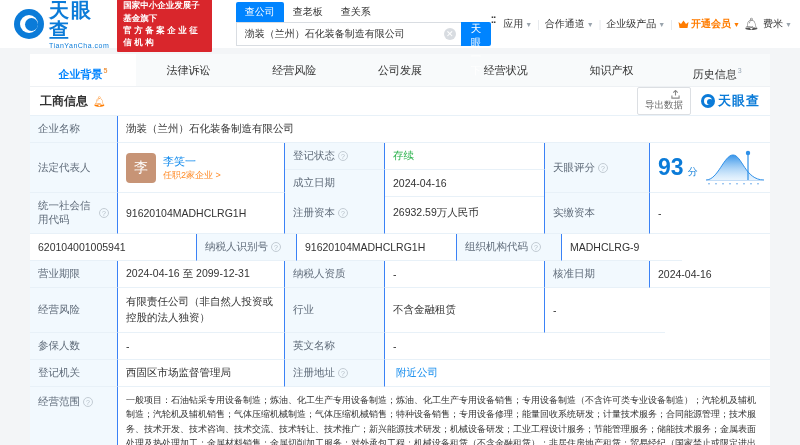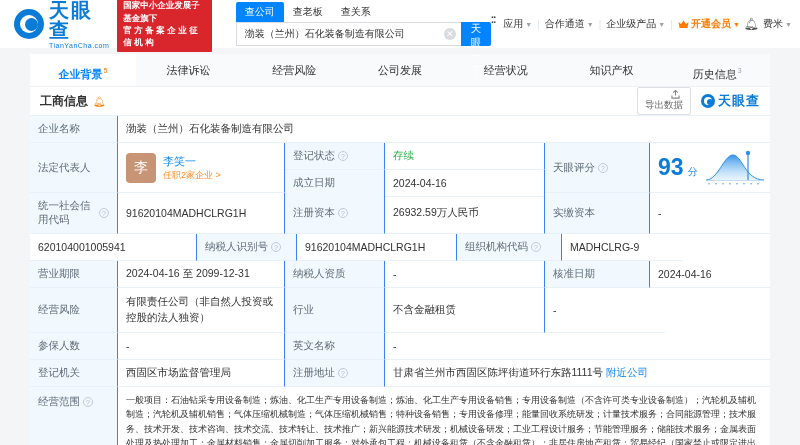--- a/index.html
+++ b/index.html
@@ -304,21 +304,21 @@
     </div>
 
     <div class="trow">
       <div class="cell lab c1">登记机关</div>
       <div class="cell val c2">西固区市场监督管理局</div>
       <div class="cell lab c3">
           <span>注册地址</span>
           <span class="qmark">?</span>
         </div>
       <div class="cell val span3">
-        <span>甘肃省兰州市西固区陈坪街道环行东路1111号</span>&nbsp;
+        &nbsp;
         <span class="link">附近公司</span>
       </div>
     </div>
 
     <div class="trow">
       <div class="cell lab c1 scope-cell">
           <span style="margin-top:2px">经营范围</span>
           <span class="qmark" style="margin-top:4px">?</span>
         </div>
       <div class="cell val span5 scope-cell">

